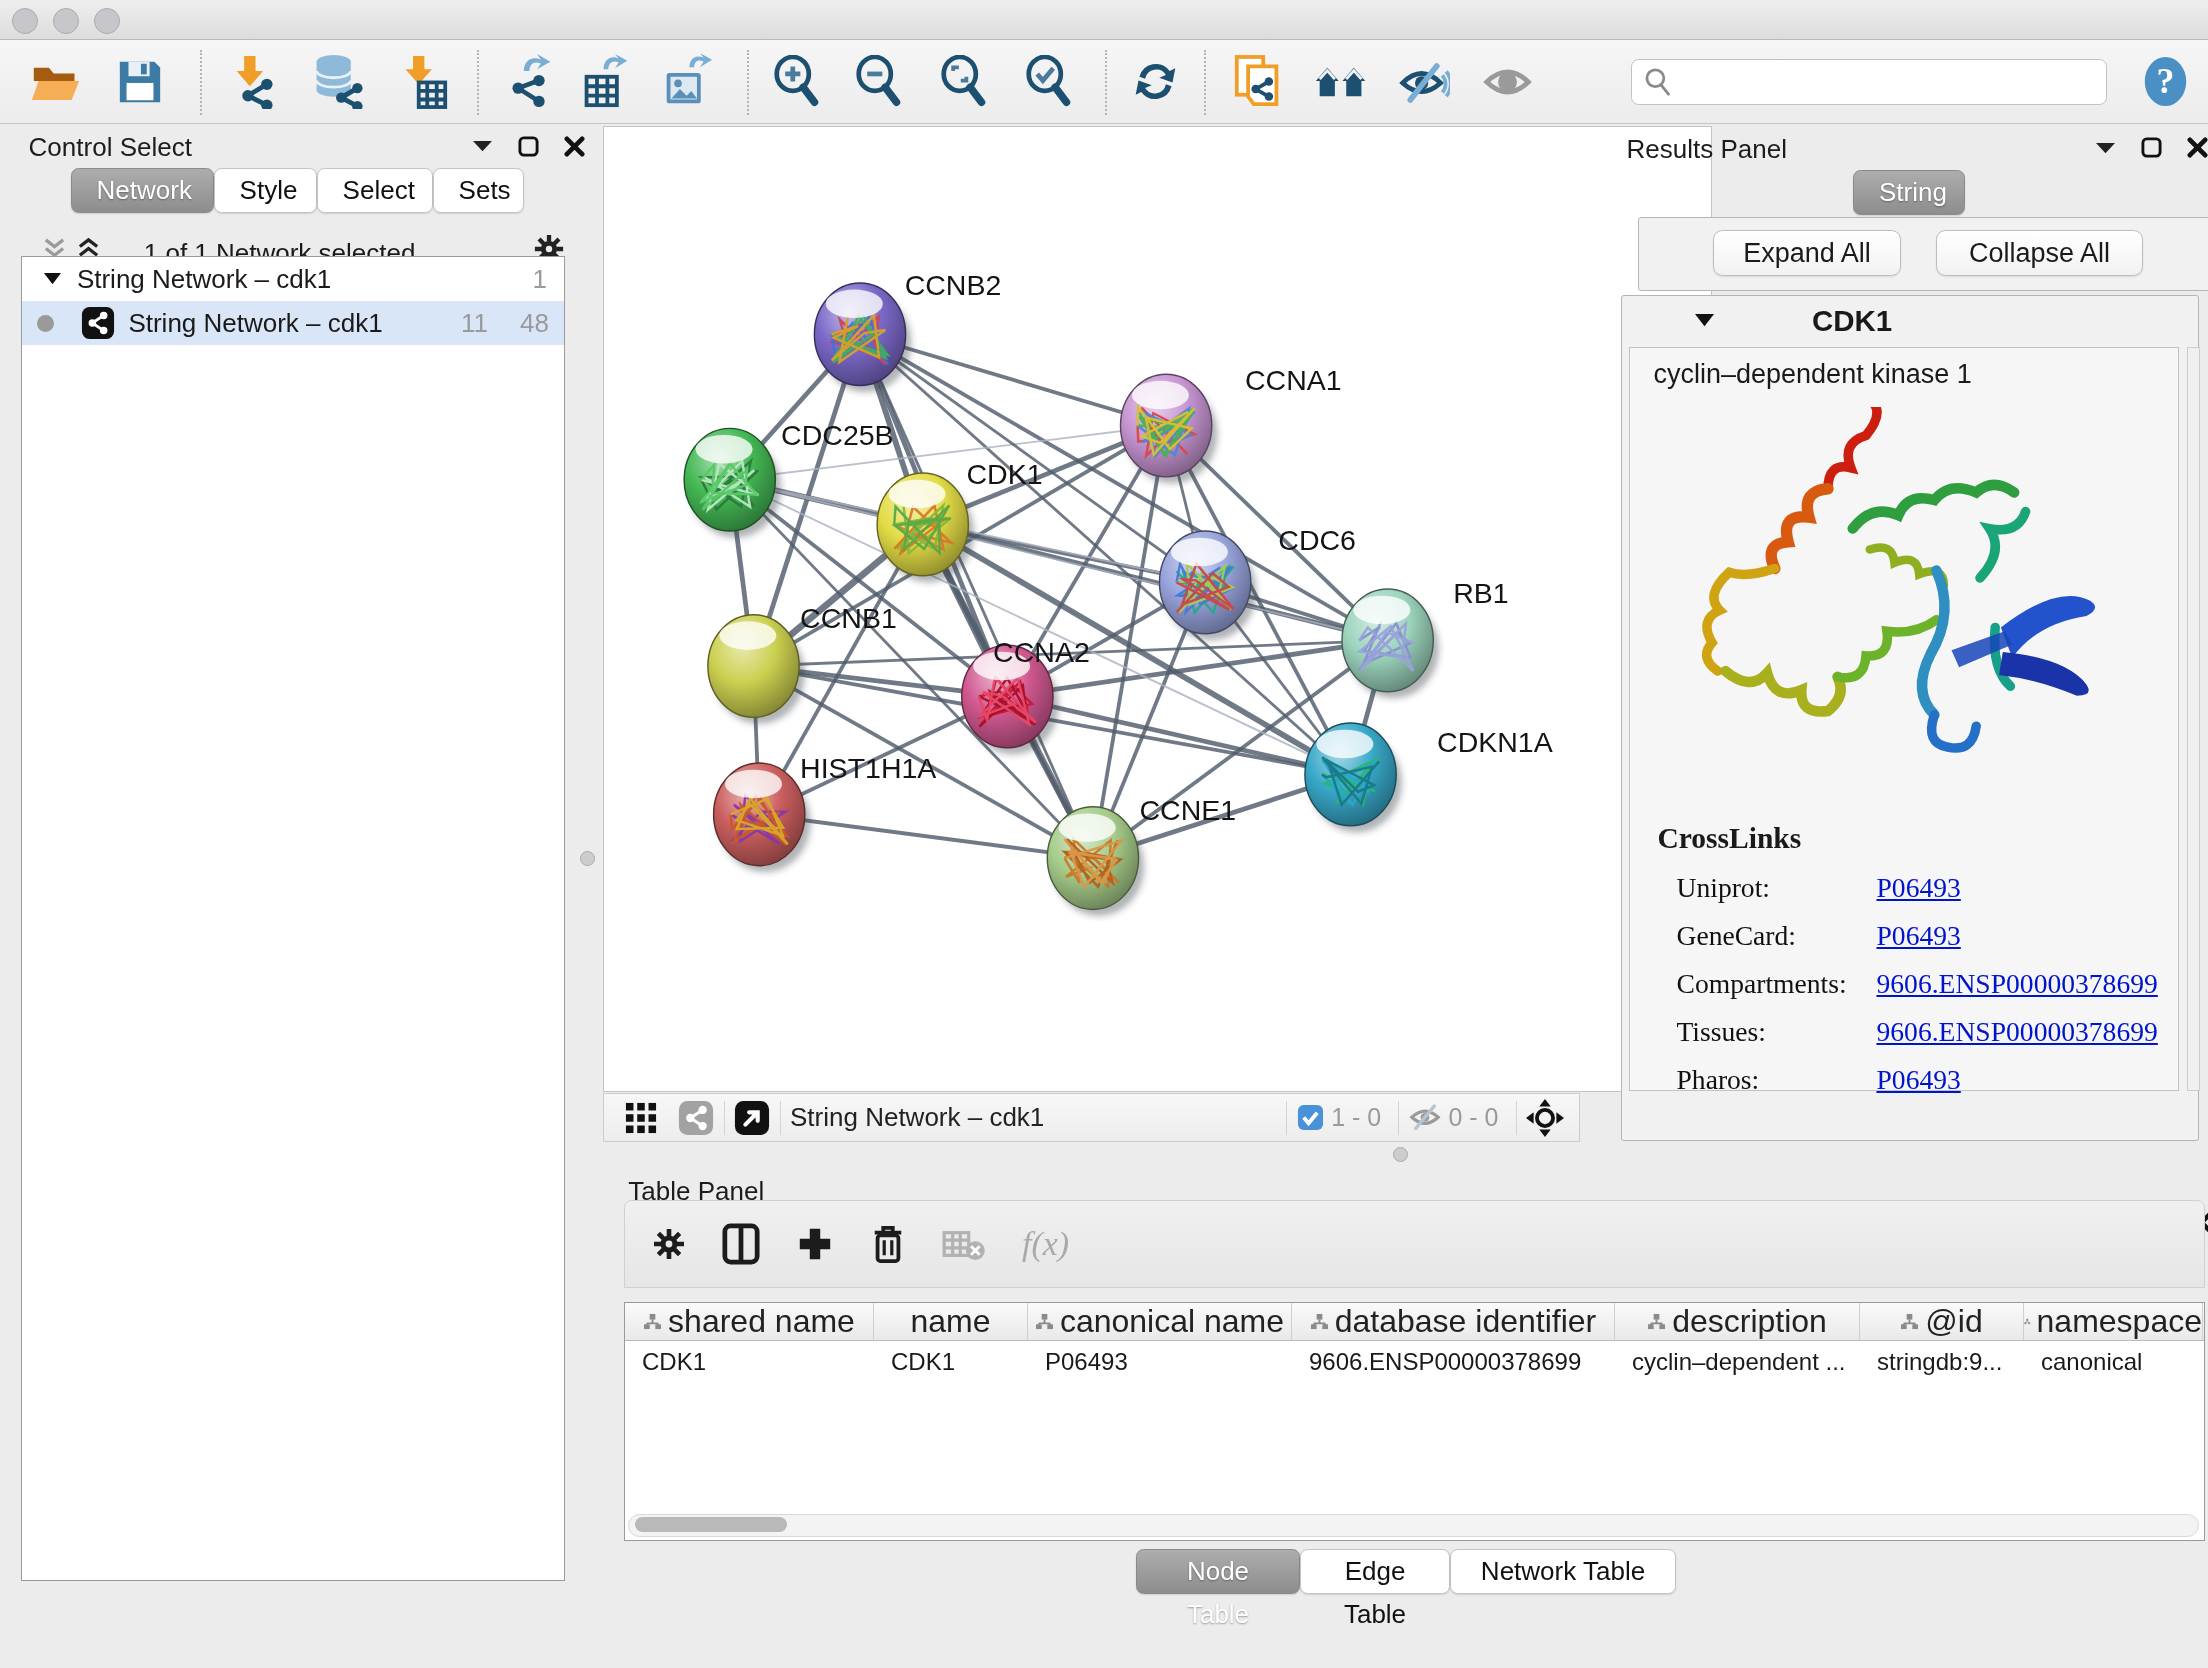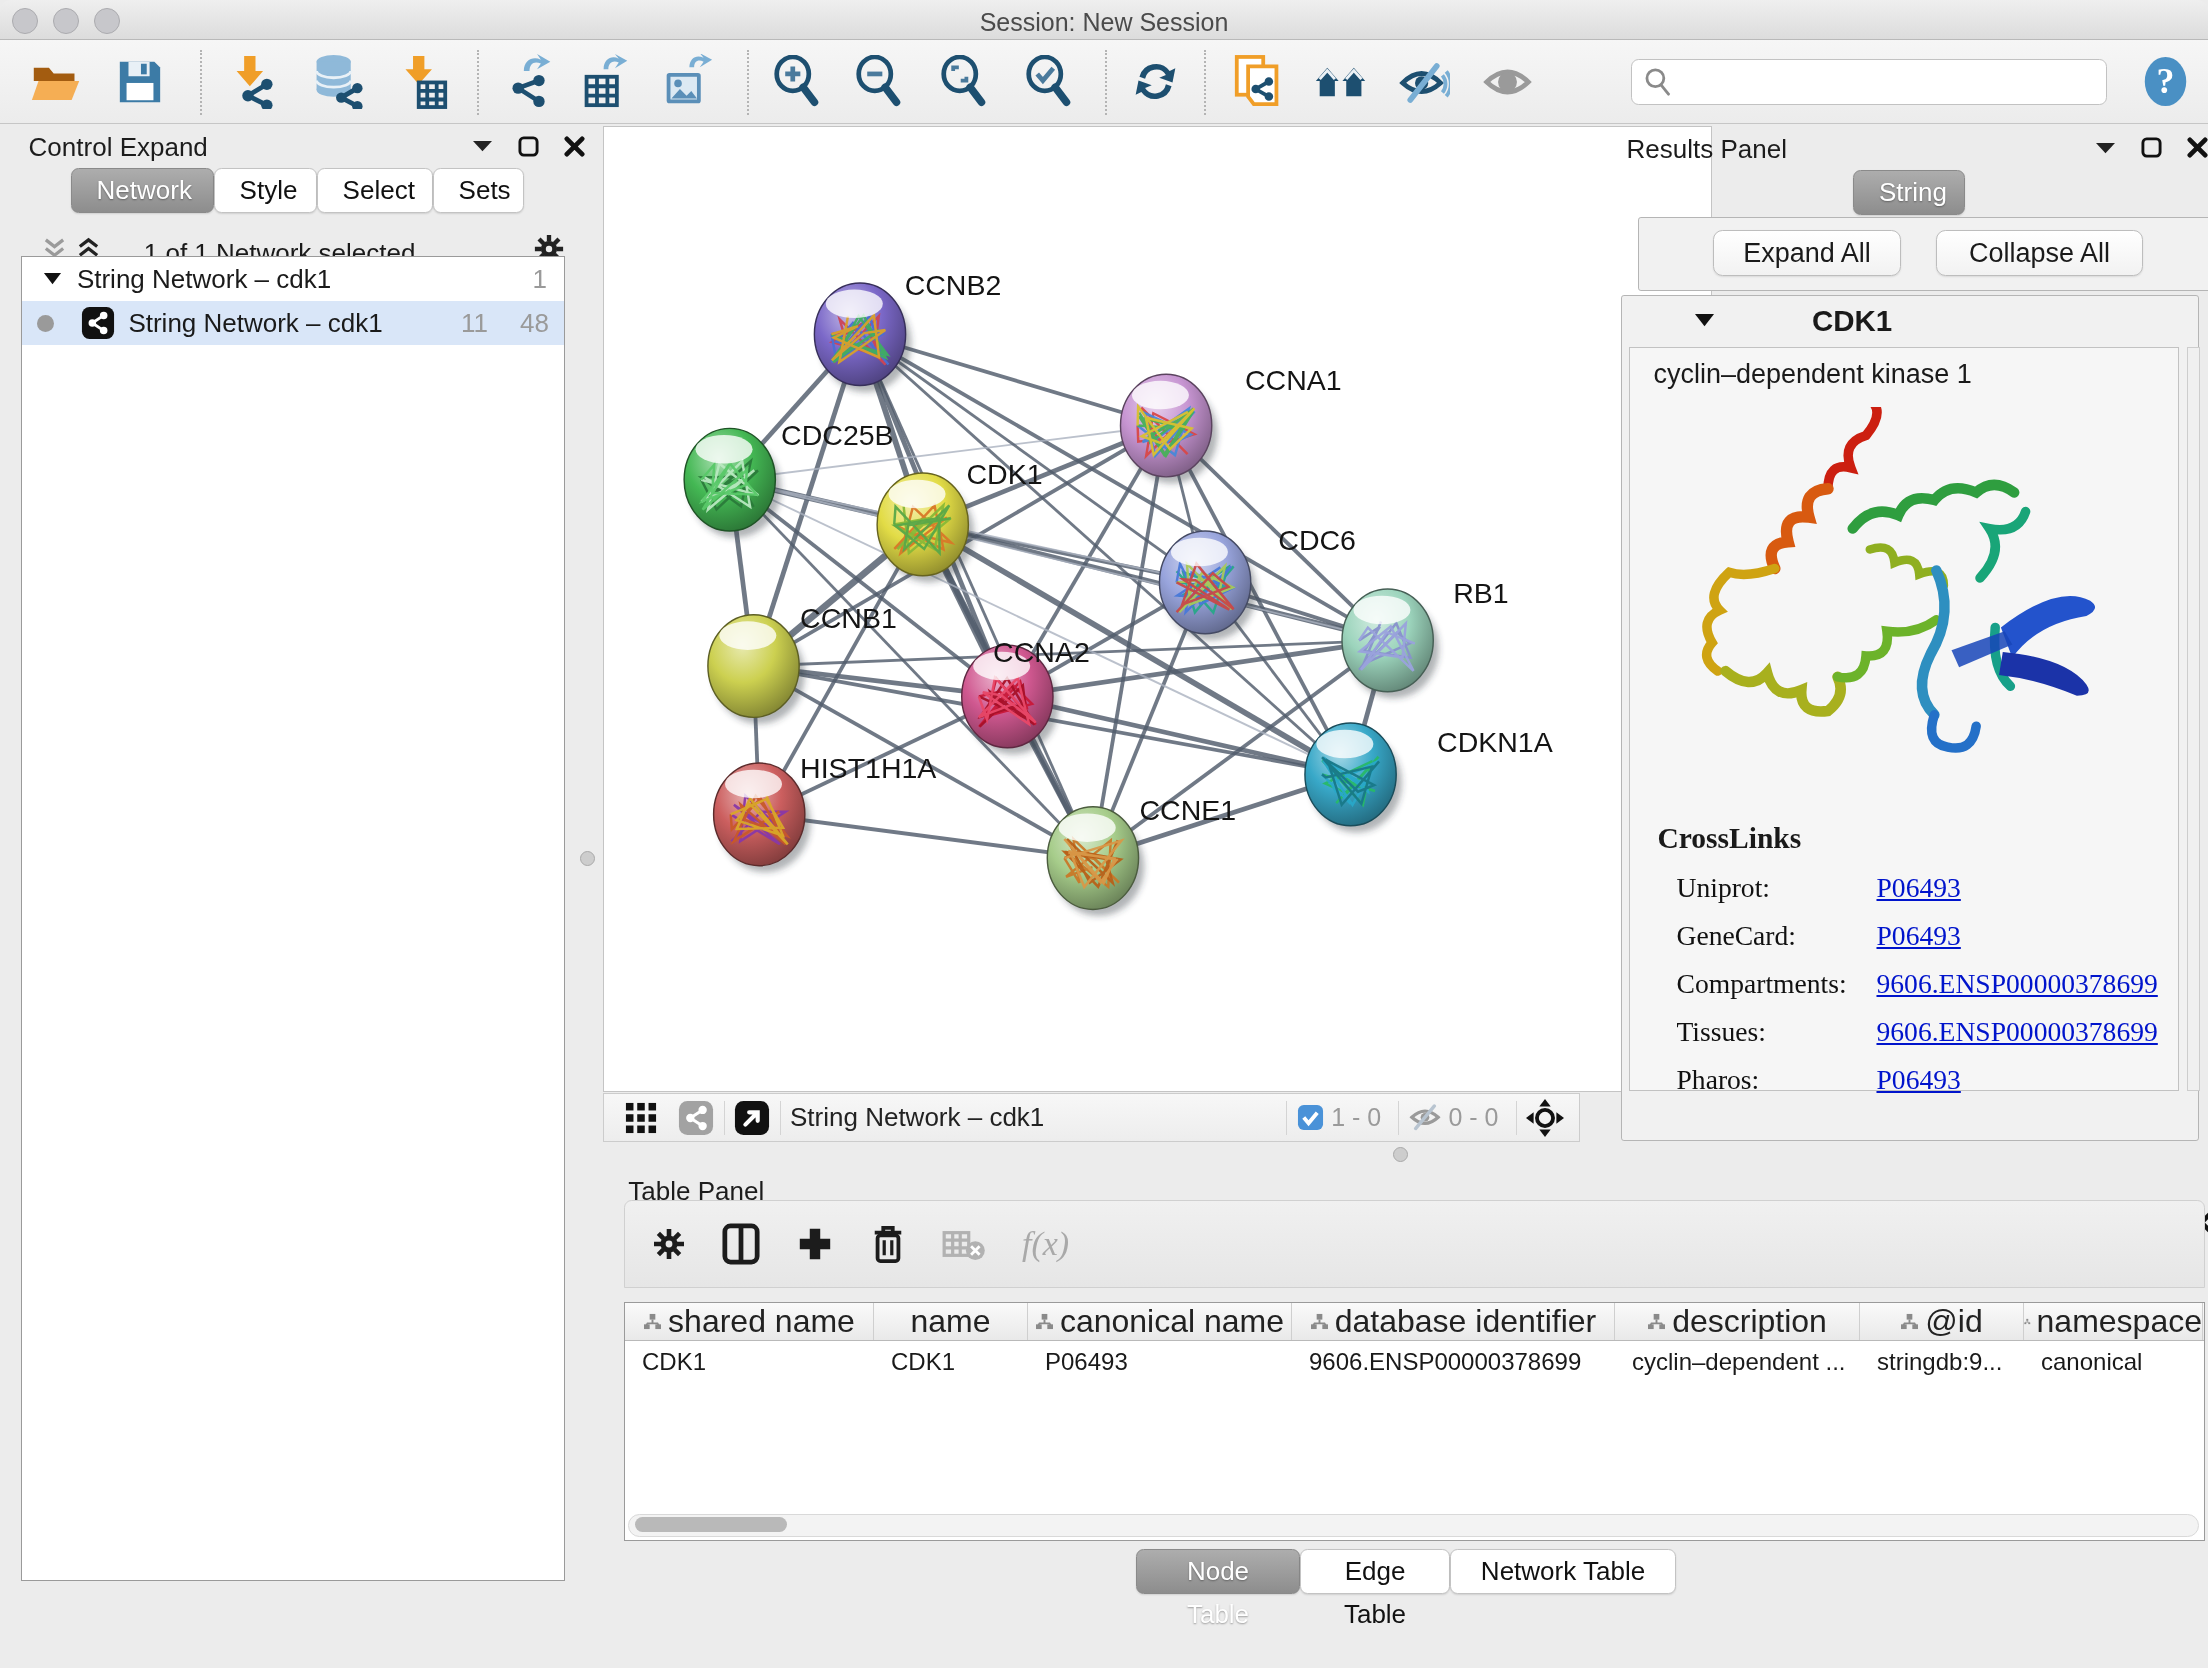--- a/index.html
+++ b/index.html
@@ -81,21 +81,20 @@
 </style>
 </head>
 <body>
 
 <div id="app">
 
   <div class="abs titlebar">
     <div class="abs tl-circle" style="left:12.4px"></div>
     <div class="abs tl-circle" style="left:53px"></div>
     <div class="abs tl-circle" style="left:94px"></div>
-    <div class="abs win-title">Session: New Session</div>
   </div>
 
   <div class="abs toolbar">
     <div class="abs tb-icon" style="left:28.5px">
       <svg width="53" height="48" viewBox="0 0 56 50">
         <path d="M4 10 h16 l5 6 h22 v8 H4 Z" fill="#a35c10"></path>
         <path d="M9 24 h43 l-8 20 H2 Z" fill="#f5ae54"></path>
       </svg>
     </div>
     <div class="abs tb-icon" style="left:112px">
@@ -252,21 +251,21 @@
     </div>
     <div class="abs tb-icon" style="left:2138px">
       <svg width="49" height="53" viewBox="0 0 52 56">
         <ellipse cx="26" cy="28" rx="22" ry="26" fill="#4a90c4"></ellipse>
         <text x="26" y="40" text-anchor="middle" font-size="38" font-weight="bold" fill="#fff" font-family="Liberation Serif,serif">?</text>
       </svg>
     </div>
   </div>
 
   <div class="abs ctrl-panel">
-    <div class="abs panel-title" style="left:21px; top:5.7px">Control Expand</div>
+    <div class="abs panel-title" style="left:21px; top:5.7px">Control Select</div>
     <div class="abs win-ctrl" style="left:464px; top:9.5px">
       <svg width="21" height="13.3" viewBox="0 0 22 14">
           <path d="M1 2 h20 l-10 11 Z" fill="#222"></path>
         </svg>
       <svg width="21" height="21" viewBox="0 0 22 22">
           <rect x="2" y="2" width="18" height="18" rx="4" fill="none" stroke="#111" stroke-width="3"></rect>
         </svg>
       <svg width="21" height="21" viewBox="0 0 22 22">
           <path d="M3 3 19 19 M19 3 3 19" stroke="#111" stroke-width="5" stroke-linecap="round"></path>
         </svg>

